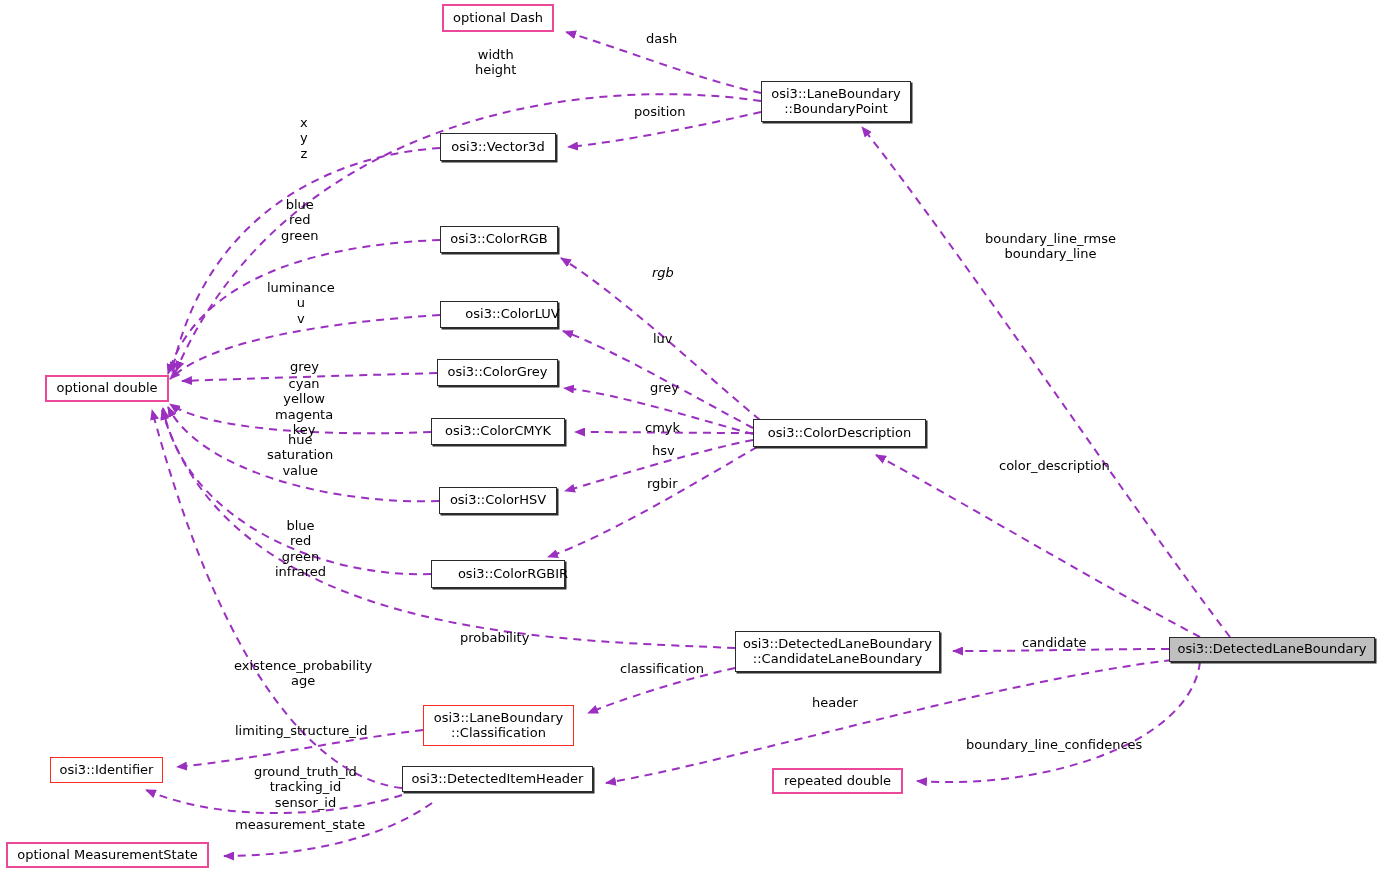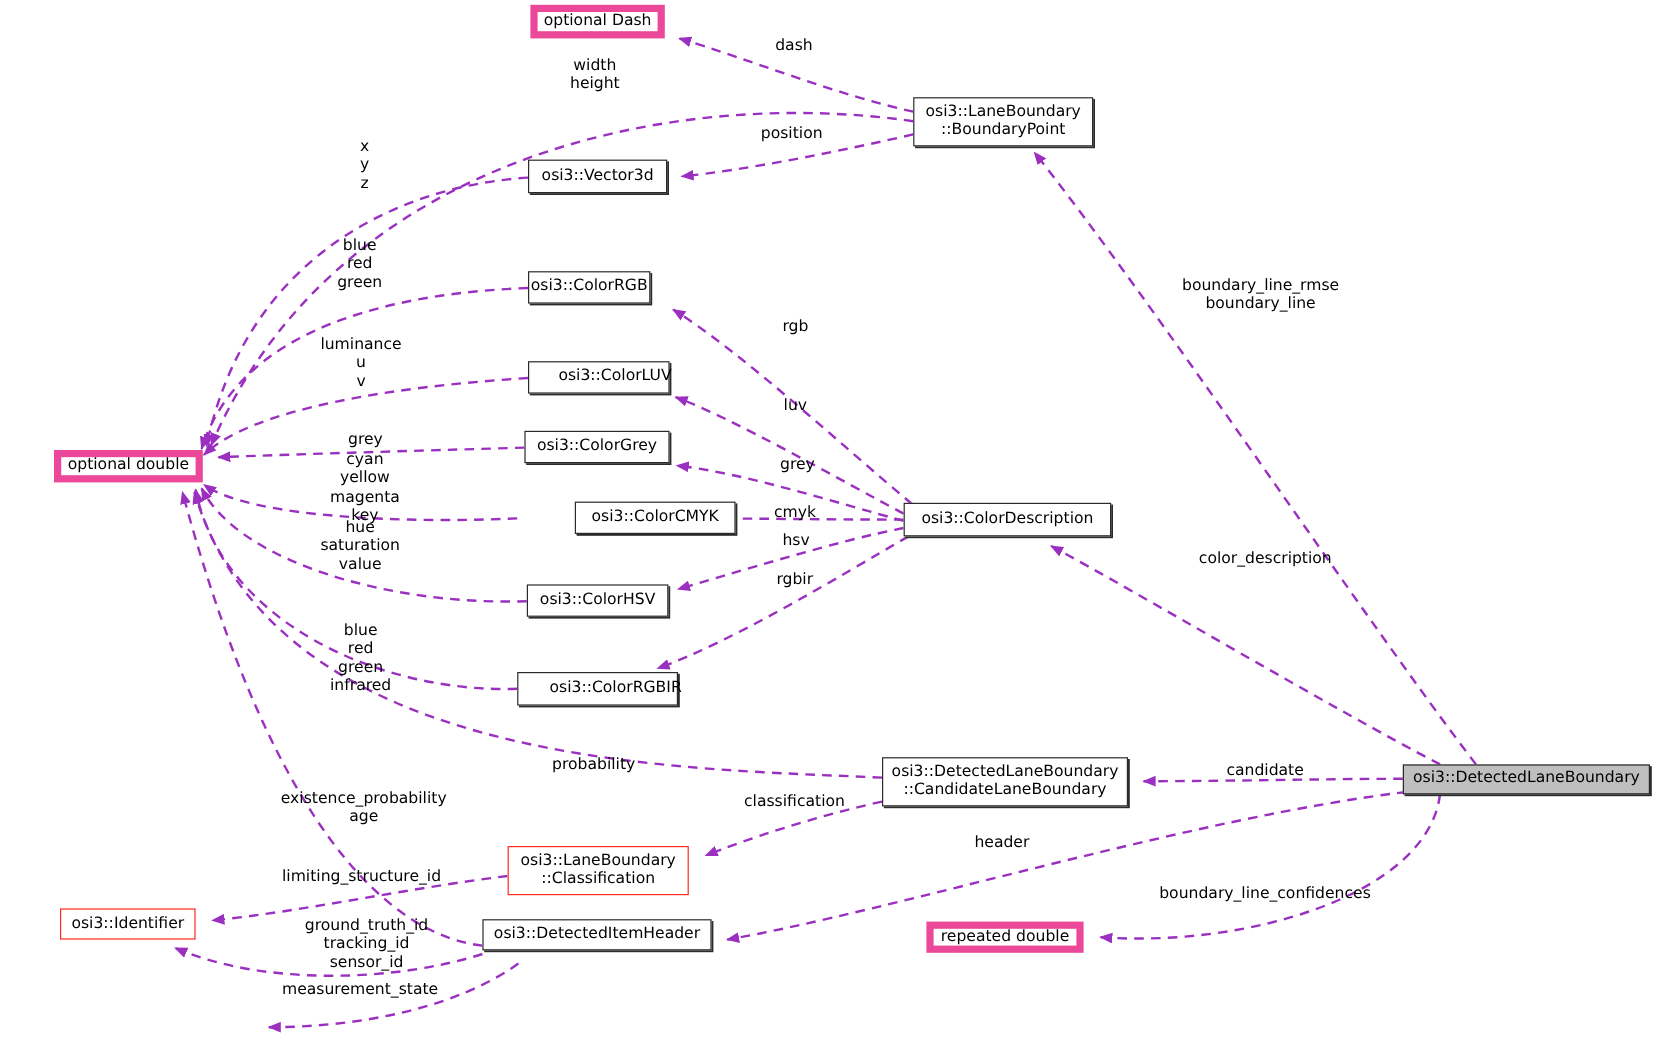--- a/index.html
+++ b/index.html
@@ -2,21 +2,21 @@
 <html><head>
 <meta charset="utf-8">
 <style>
   html,body{margin:0;padding:0;background:#ffffff;}
   body{width:1385px;height:875px;overflow:hidden;font-family:"DejaVu Sans","Liberation Sans",sans-serif;}
   #diagram{position:relative;width:1385px;height:875px;}
   svg.edges{position:absolute;left:0;top:0;width:1385px;height:875px;}
   .node{position:absolute;box-sizing:border-box;display:flex;align-items:center;justify-content:center;
         text-align:center;line-height:1.15;color:#000;font-size:13px;white-space:pre;background:#ffffff;}
   .node.solid{border:1.5px solid #2b2b2b;box-shadow:1.5px 1.5px 0 0 #2b2b2b;}
-  .node.light{border:6px solid #ec4899;}
+  .node.light{border:2px solid #ec4899;}
   .node.redb{border:1.5px solid #ff2a1f;}
   .node.current{border:1.5px solid #2b2b2b;background:#bfbfbf;box-shadow:1.5px 1.5px 0 0 #2b2b2b;}
   .edgelabel{position:absolute;font-size:13px;color:#000;white-space:pre;text-align:center;line-height:1.18;}
 </style>
 </head>
 <body>
 
 <div id="diagram">
 
   <svg class="edges" viewBox="0 0 1385 875">
@@ -80,50 +80,51 @@
       <path d="M402,795 C330,818 220,822 146,790"></path>
 
       <path d="M432,803 C380,840 300,856 224,856"></path>
     </g>
   </svg>
 
   <div class="node light" style="left:442px;top:4px;width:112px;height:28px;">optional Dash</div>
   <div class="node solid" style="left:761px;top:81px;width:150px;height:41px;">osi3::LaneBoundary
 ::BoundaryPoint</div>
   <div class="node solid" style="left:440px;top:133px;width:116px;height:28px;">osi3::Vector3d</div>
-  <div class="node solid" style="left:440px;top:226px;width:102px;height:27px;text-align:center;">osi3::ColorRGB</div>
+  <div class="node solid" style="left:440px;top:226px;width:118px;height:27px;text-align:center;">osi3::ColorRGB</div>
   <div class="node solid" style="left:440px;top:301px;width:118px;height:27px;padding-left:27px;">osi3::ColorLUV</div>
   <div class="node solid" style="left:437px;top:359px;width:121px;height:27px;">osi3::ColorGrey</div>
   <div class="node light" style="left:45px;top:375px;width:124px;height:27px;">optional double</div>
-  <div class="node solid" style="left:431px;top:418px;width:134px;height:27px;margin-left:48px;">osi3::ColorCMYK</div>
+  <div class="node solid" style="left:431px;top:418px;width:134px;height:27px;">osi3::ColorCMYK</div>
   <div class="node solid" style="left:753px;top:419px;width:173px;height:28px;">osi3::ColorDescription</div>
   <div class="node solid" style="left:439px;top:487px;width:118px;height:27px;">osi3::ColorHSV</div>
   <div class="node solid" style="left:431px;top:560px;width:134px;height:28px;padding-left:30px;">osi3::ColorRGBIR</div>
   <div class="node solid" style="left:735px;top:631px;width:205px;height:41px;">osi3::DetectedLaneBoundary
 ::CandidateLaneBoundary</div>
   <div class="node current" style="left:1169px;top:637px;width:206px;height:25px;">osi3::DetectedLaneBoundary</div>
   <div class="node redb" style="left:423px;top:705px;width:151px;height:41px;">osi3::LaneBoundary
 ::Classification</div>
   <div class="node light" style="left:772px;top:768px;width:131px;height:26px;">repeated double</div>
   <div class="node redb" style="left:50px;top:757px;width:113px;height:26px;">osi3::Identifier</div>
   <div class="node solid" style="left:402px;top:766px;width:191px;height:26px;">osi3::DetectedItemHeader</div>
+  <div class="node light" style="left:6px;top:842px;width:203px;height:26px;">optional MeasurementState</div>
 
   <div class="edgelabel" style="left:646px;top:31px;">dash</div>
   <div class="edgelabel" style="left:475px;top:47px;">width
 height</div>
   <div class="edgelabel" style="left:634px;top:104px;">position</div>
   <div class="edgelabel" style="left:300px;top:115px;">x
 y
 z</div>
   <div class="edgelabel" style="left:281px;top:197px;">blue
 red
 green</div>
   <div class="edgelabel" style="left:985px;top:231px;">boundary_line_rmse
 boundary_line</div>
-  <div class="edgelabel" style="left:652px;top:265px;">rgb</div>
+  <div class="edgelabel" style="left:652px;top:265px;font-style:italic;">rgb</div>
   <div class="edgelabel" style="left:267px;top:280px;">luminance
 u
 v</div>
   <div class="edgelabel" style="left:653px;top:331px;">luv</div>
   <div class="edgelabel" style="left:290px;top:359px;">grey</div>
   <div class="edgelabel" style="left:650px;top:380px;">grey</div>
   <div class="edgelabel" style="left:275px;top:376px;">cyan
 yellow
 magenta
 key</div>

